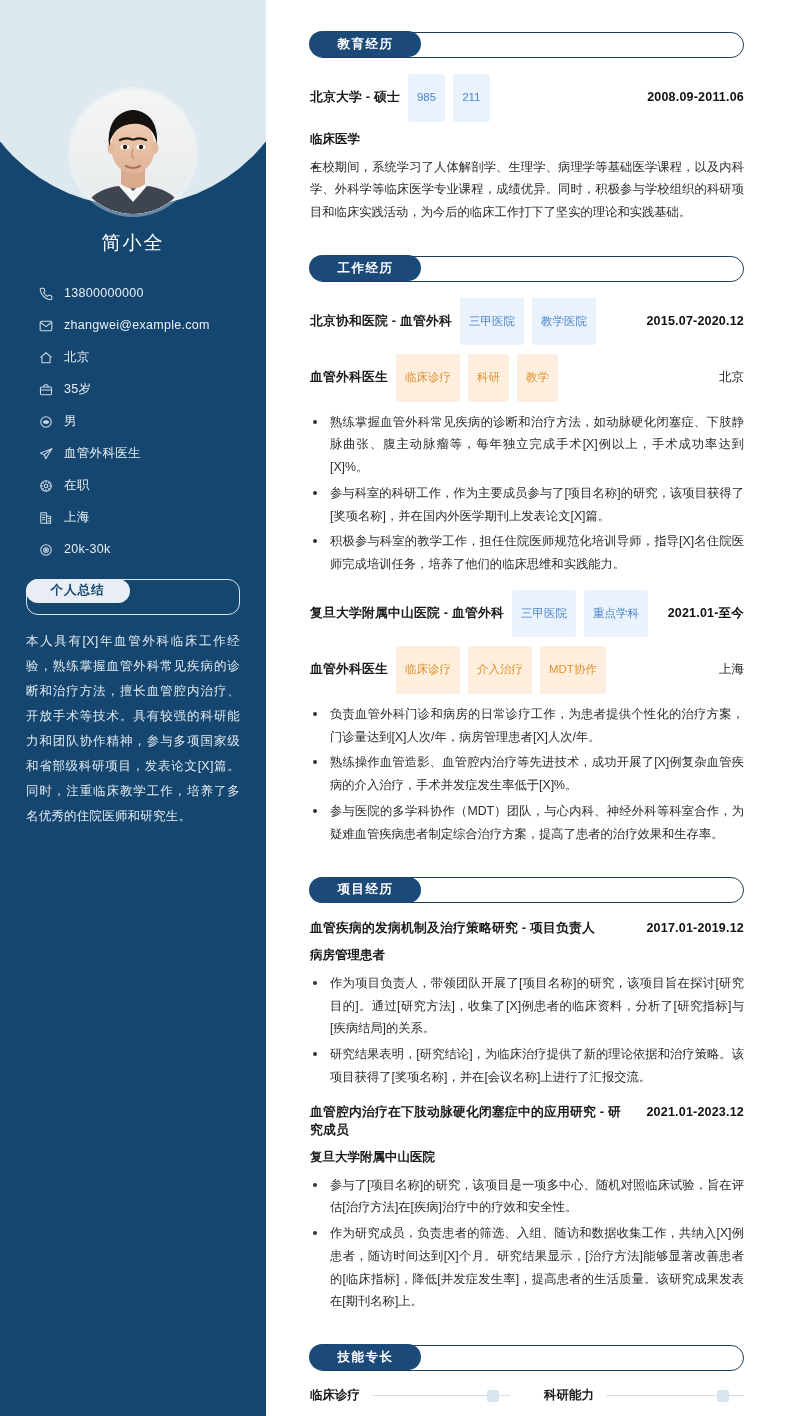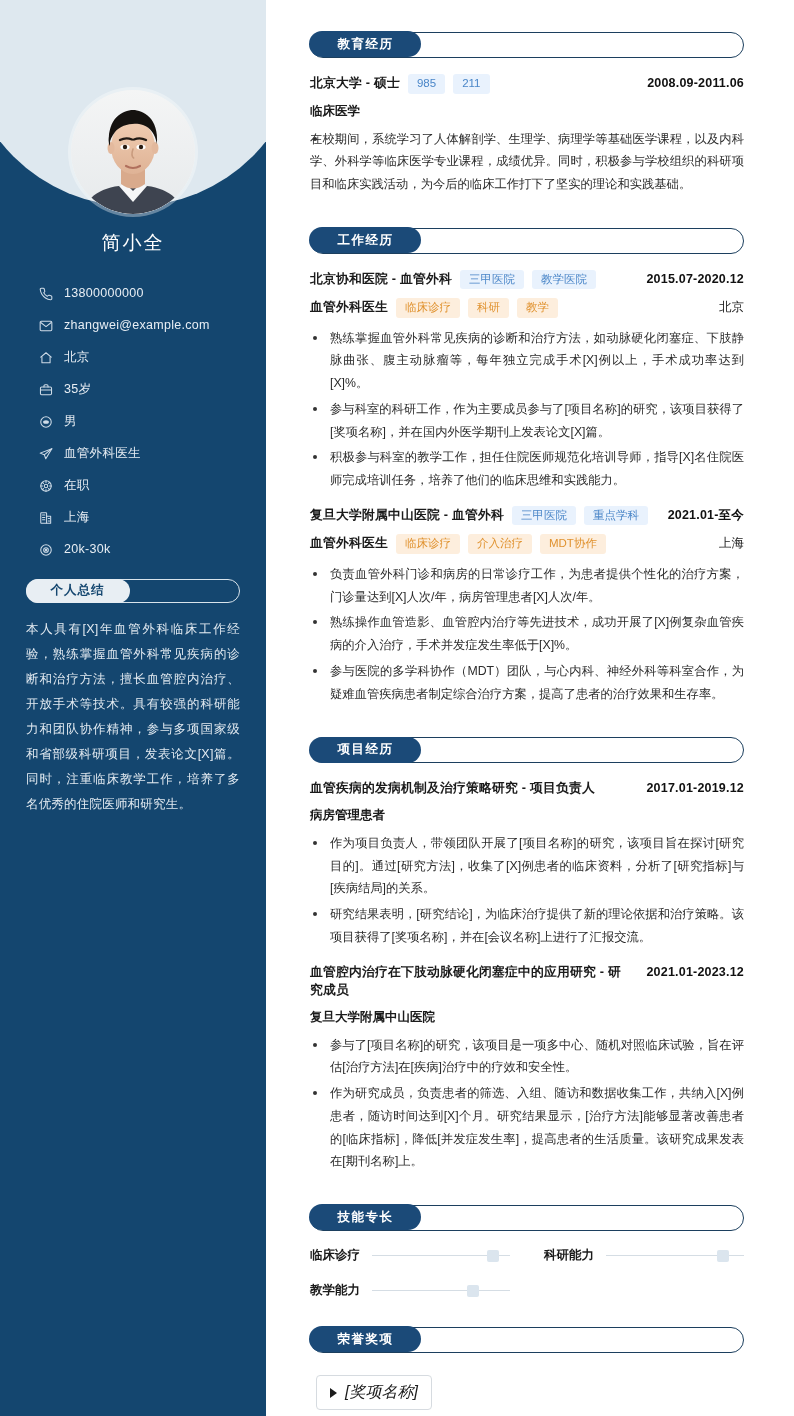--- a/index.html
+++ b/index.html
@@ -77,21 +77,21 @@
     font-size: 12.5px;
     color: #e8eef4;
     line-height: 1.2;
     letter-spacing: 0.3px;
   }
 
   
   .side-section-pill {
     position: relative;
     margin: 22px 0 14px 0;
-    height: 24px;
+    height: 36px;
     border: 1.4px solid #d9e4ec;
     border-radius: 12px;
     background: transparent;
   }
   .side-section-pill .pill-fill {
     position: absolute;
     left: -1.4px; top: -1.4px;
     height: 24px;
     width: 104px;
     border-radius: 12px;
@@ -176,21 +176,21 @@
   .entry-sub {
     font-size: 12.5px;
     font-weight: bold;
     color: #1b1b1b;
     margin-bottom: 8px;
   }
 
   .tag {
     display: inline-block;
     font-size: 11.5px;
-    padding: 2px 9px;
+    padding: 16px 9px;
     border-radius: 3px;
     line-height: 1.35;
     white-space: nowrap;
   }
   .tag.blue { background: #e9f2fd; color: #4a86c8; }
   .tag.orange { background: #fdeedd; color: #e0922f; }
 
   .bullets { list-style: none; margin: 4px 0 0 0; }
   .bullets li {
     position: relative;

